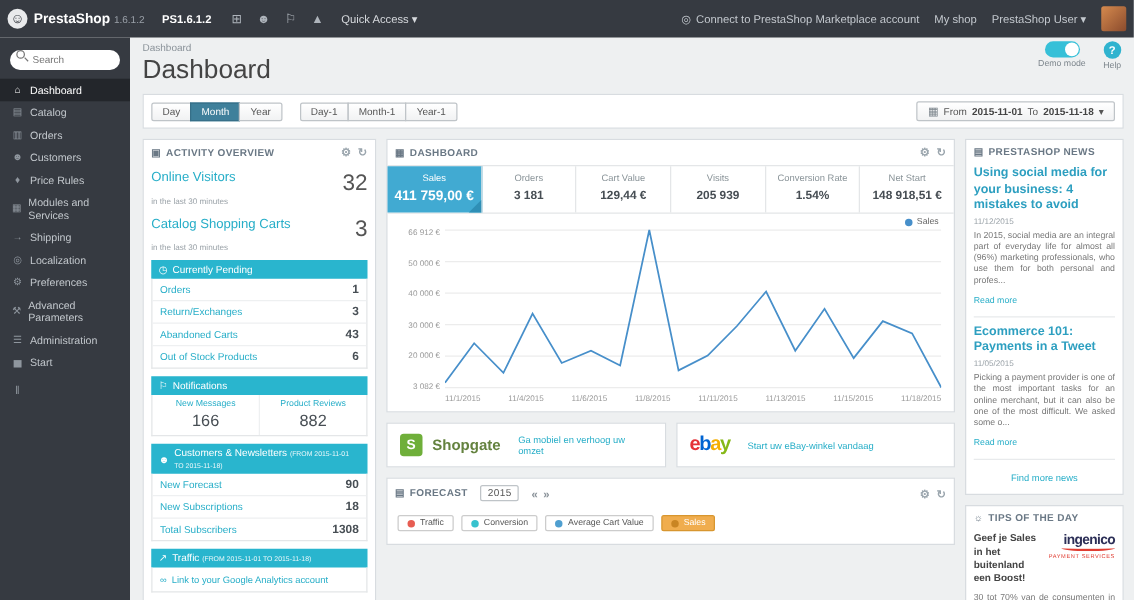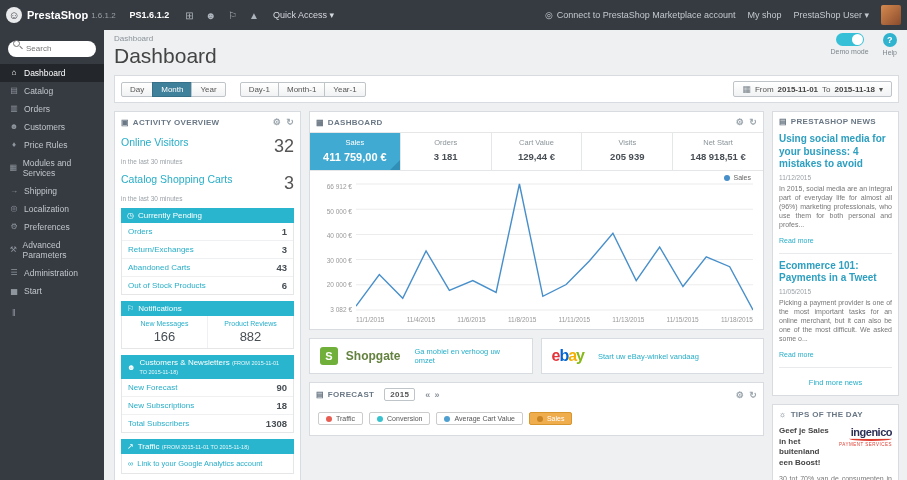--- a/index.html
+++ b/index.html
@@ -118,21 +118,21 @@
   .sg-icon { width:18px; height:18px; border-radius:3px; background:#6faf3a; color:#fff; font-weight:bold;
     font-size:11px; display:flex; align-items:center; justify-content:center; }
   .sg-text { font-size:12px; font-weight:bold; color:#64823f; }
   .ad-link { color:#27aec8; font-size:7.5px; margin-left:6px; }
   .ebay { font-size:16px; font-weight:bold; letter-spacing:-1px; }
   .ebay .e{color:#e53238}.ebay .b{color:#0064d2}.ebay .a{color:#f5af02}.ebay .y{color:#86b817}
 
   
   .forecast { margin-top:8px; }
   .year-select { font-size:8px; border:1px solid #bfc4c8; background:#fff; padding:1px 5px; border-radius:2px;
-    margin-left:6px; cursor:pointer; color:#555; text-transform:none; font-weight:bold; }
+    margin-left:6px; cursor:pointer; color:#555; text-transform:none; font-weight:normal; }
   .nav-arrows { display:flex; gap:4px; margin-left:6px; color:#8a9299; font-size:9px; }
   .nav-arrows span { cursor:pointer; }
   .chips { display:flex; gap:6px; padding:6px 8px 10px; }
   .chip { display:inline-flex; align-items:center; gap:4px; border:1px solid #ccc; border-radius:2px;
     padding:2px 7px; font-size:7px; color:#555; background:#fff; cursor:pointer; }
   .chip.active { background:#f0ad4e; border-color:#d8962f; color:#fff; }
 
   
   .news-body { padding:2px 6px 6px; }
   .headline { color:#2d9fc0; font-size:10px; font-weight:bold; cursor:pointer; line-height:1.25; }
@@ -385,20 +385,24 @@
             <div class="kpi-label">Orders</div>
             <div class="kpi-value">3 181</div>
           </div>
           <div class="kpi">
             <div class="kpi-label">Cart Value</div>
             <div class="kpi-value">129,44 €</div>
           </div>
           <div class="kpi">
             <div class="kpi-label">Visits</div>
             <div class="kpi-value">205 939</div>
+          </div>
+          <div class="kpi">
+            <div class="kpi-label">Conversion Rate</div>
+            <div class="kpi-value">1.54%</div>
           </div>
           <div class="kpi">
             <div class="kpi-label">Net Start</div>
             <div class="kpi-value">148 918,51 €</div>
           </div>
         </div>
 
         <div class="chart-wrap">
           <div class="chart-legend">
             <span class="dot" style="background: rgb(71, 143, 202);"></span>

